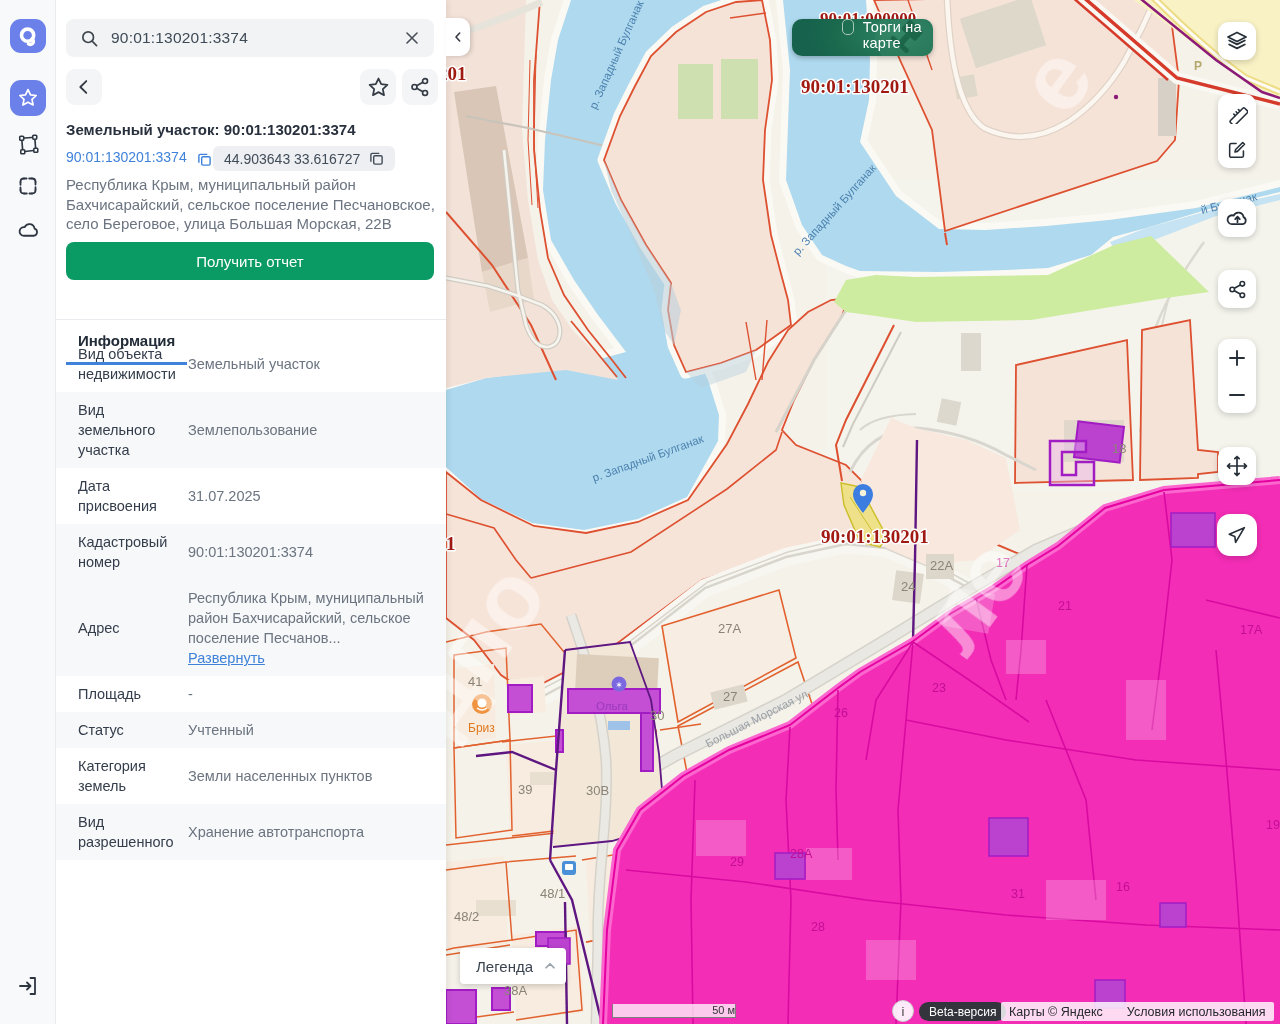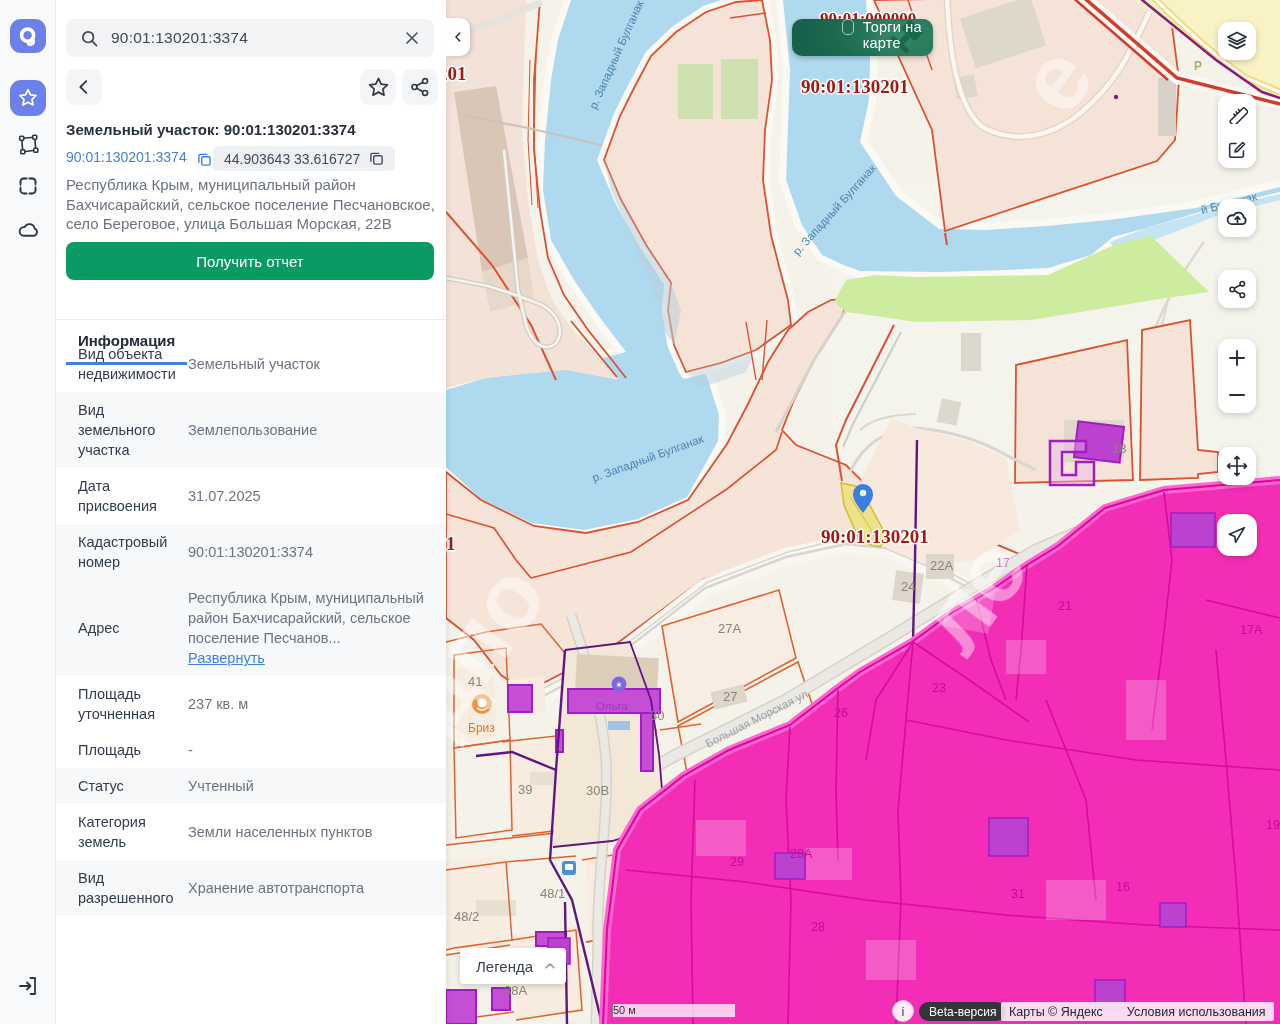--- a/index.html
+++ b/index.html
@@ -55,21 +55,21 @@
   .torgi .cb { width:16px; height:16px; border:1.6px solid #a8c8ba; border-radius:5px; margin-left:11px; }
   .torgi .t { color:#fff; font-size:14.5px; margin-left:9px; letter-spacing:.2px; }
   .mbtn { position:absolute; left:1218px; width:38px; background:#fff; border-radius:11px;
     box-shadow:0 2px 6px rgba(0,0,0,.18); display:flex; flex-direction:column; align-items:center;
     justify-content:center; z-index:10; color:#262e38; }
   .legend { position:absolute; left:460px; top:948px; width:106px; height:36px; background:#fff; border-radius:4px;
     box-shadow:0 2px 6px rgba(0,0,0,.18); display:flex; align-items:center; z-index:10;
     font-size:15px; color:#3a4450; }
   .scalebar { position:absolute; left:612px; top:1004px; width:124px; height:14px; z-index:10;
     background:rgba(255,255,255,.75); border:1px solid #7d7d7d; border-top:none; border-radius:1px;
-    font-size:11px; color:#333; text-align:left; line-height:12px; }
+    font-size:11px; color:#333; text-align:right; line-height:12px; }
   .beta { position:absolute; left:919px; top:1002px; height:19px; border-radius:10px; background:#33343c;
     color:#fff; font-size:12px; display:flex; align-items:center; padding:0 10px; z-index:10; }
   .ystrip { position:absolute; left:1001px; top:1002px; height:19px; background:rgba(255,255,255,.82);
     border-radius:2px; display:flex; align-items:center; padding:0 8px; z-index:10; font-size:12.5px; color:#24282c; }
   .iinfo { position:absolute; left:892px; top:1000px; width:22px; height:22px; border-radius:50%;
     background:rgba(255,255,255,.9); z-index:10; display:flex; align-items:center; justify-content:center;
     font-size:13px; color:#444; border:1px solid #ccc; }
 </style>
 </head>
 <body>
@@ -435,24 +435,20 @@
           </tr>
       <tr class="g">
             <td class="l">Кадастровый номер</td>
             <td class="v">90:01:130201:3374</td>
           </tr>
       <tr class="g">
             <td class="l">Адрес</td>
             <td class="v">Республика Крым, муниципальный район Бахчисарайский, сельское поселение Песчанов...<br><span class="exp">Развернуть</span></td>
           </tr>
       <tr>
-            <td class="l">Площадь уточненная</td>
-            <td class="v">237 кв. м</td>
-          </tr>
-      <tr>
             <td class="l">Площадь</td>
             <td class="v">-</td>
           </tr>
       <tr class="g">
             <td class="l">Статус</td>
             <td class="v">Учтенный</td>
           </tr>
       <tr>
             <td class="l">Категория земель</td>
             <td class="v">Земли населенных пунктов</td>

